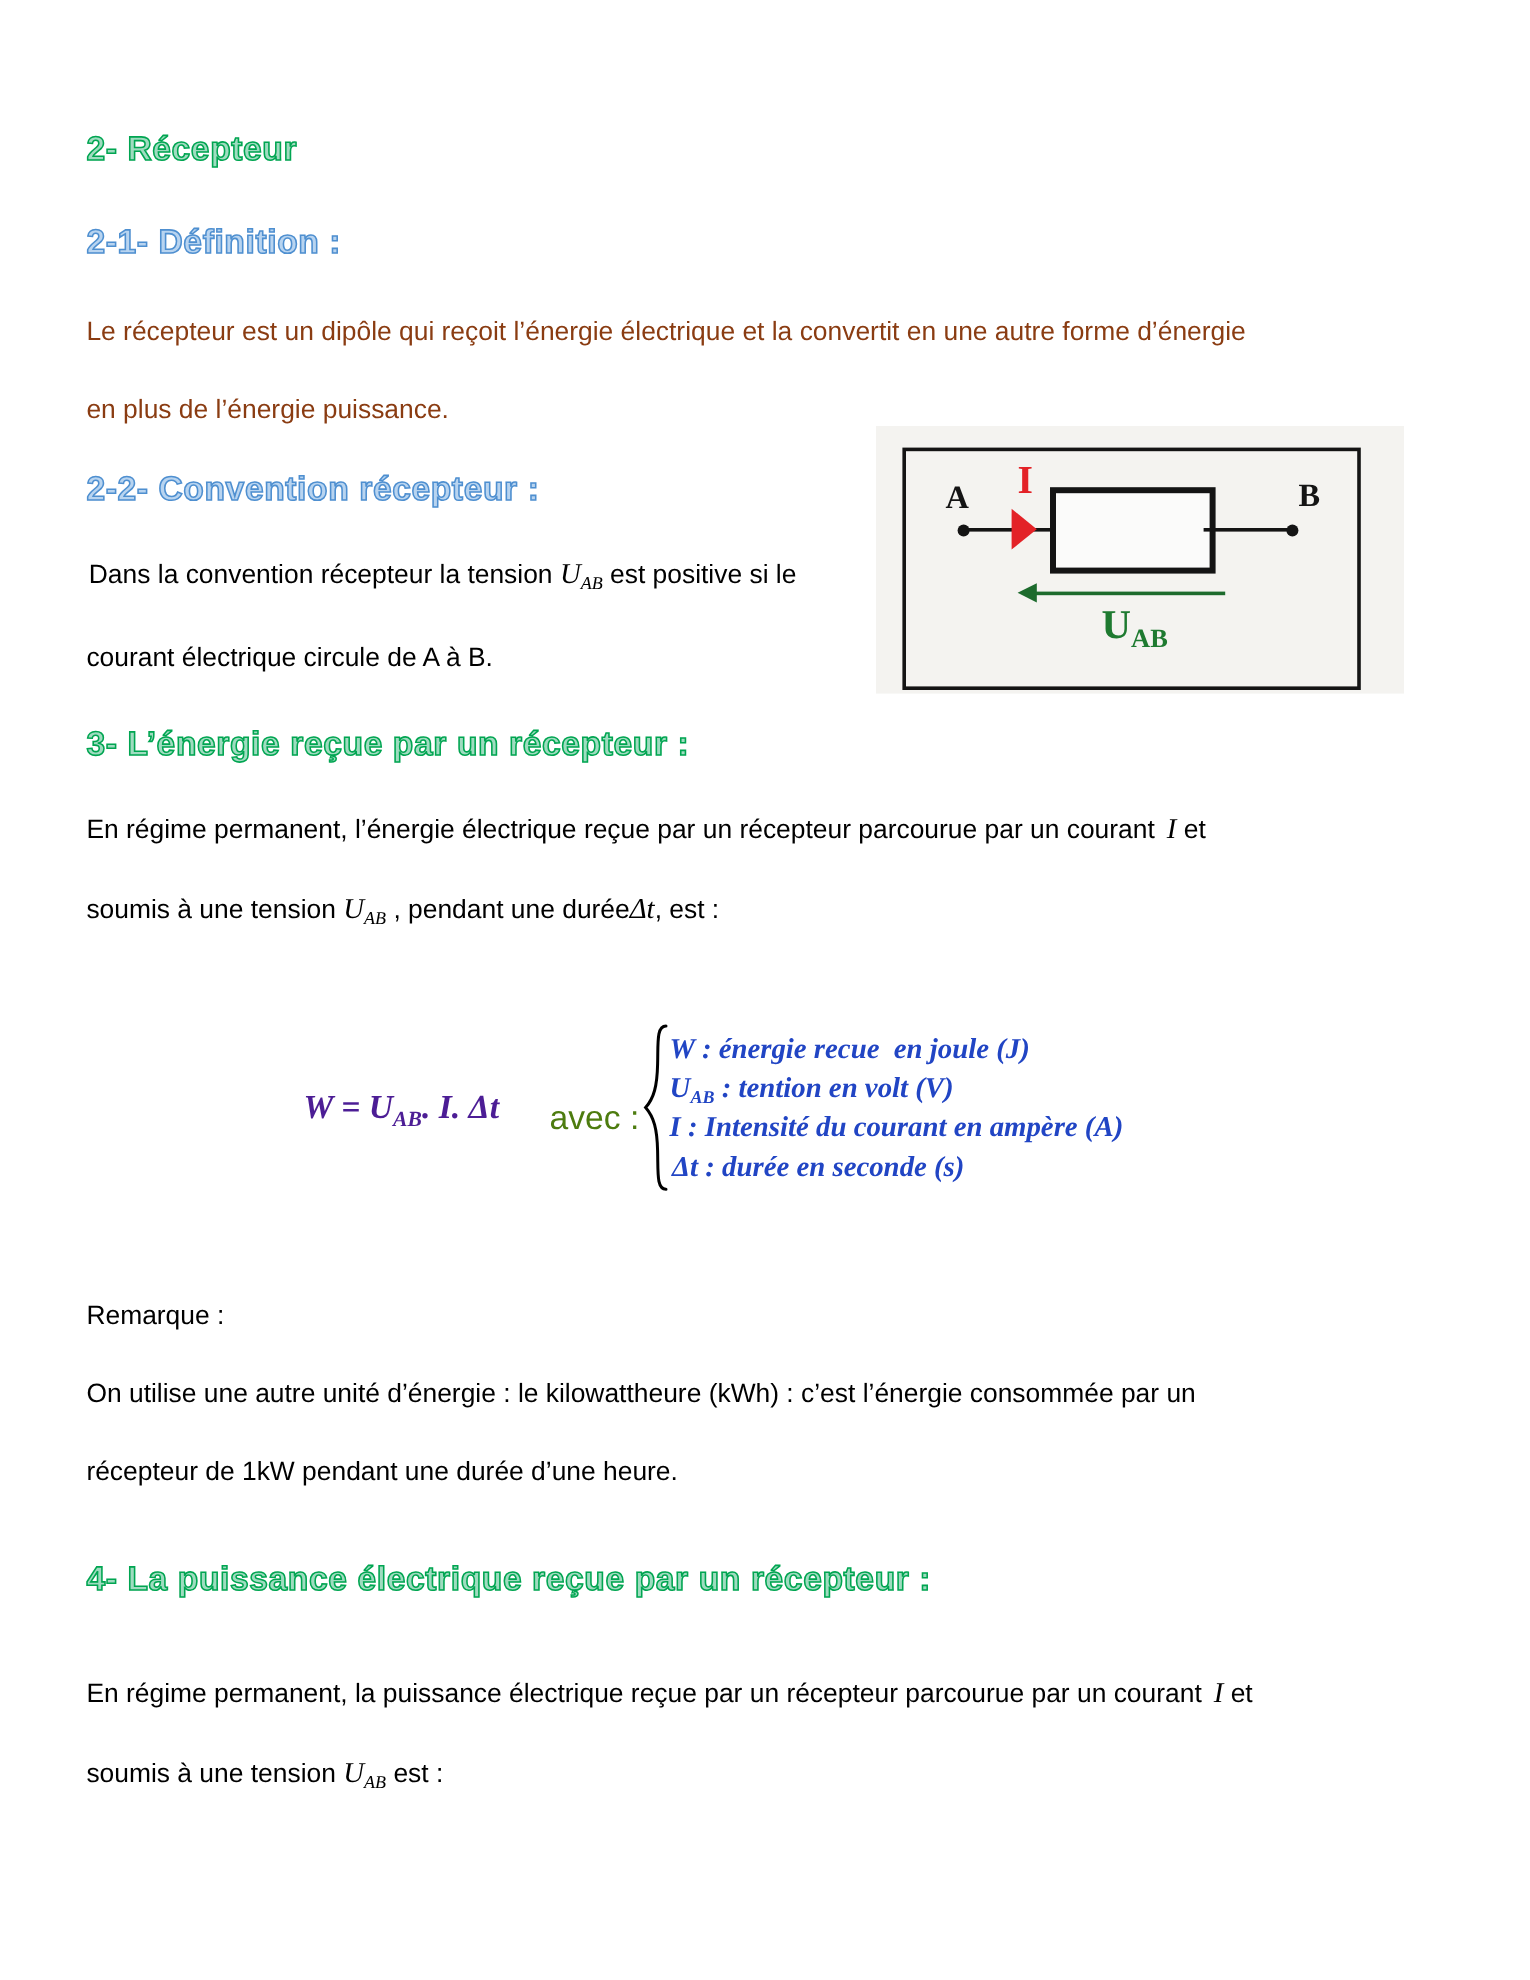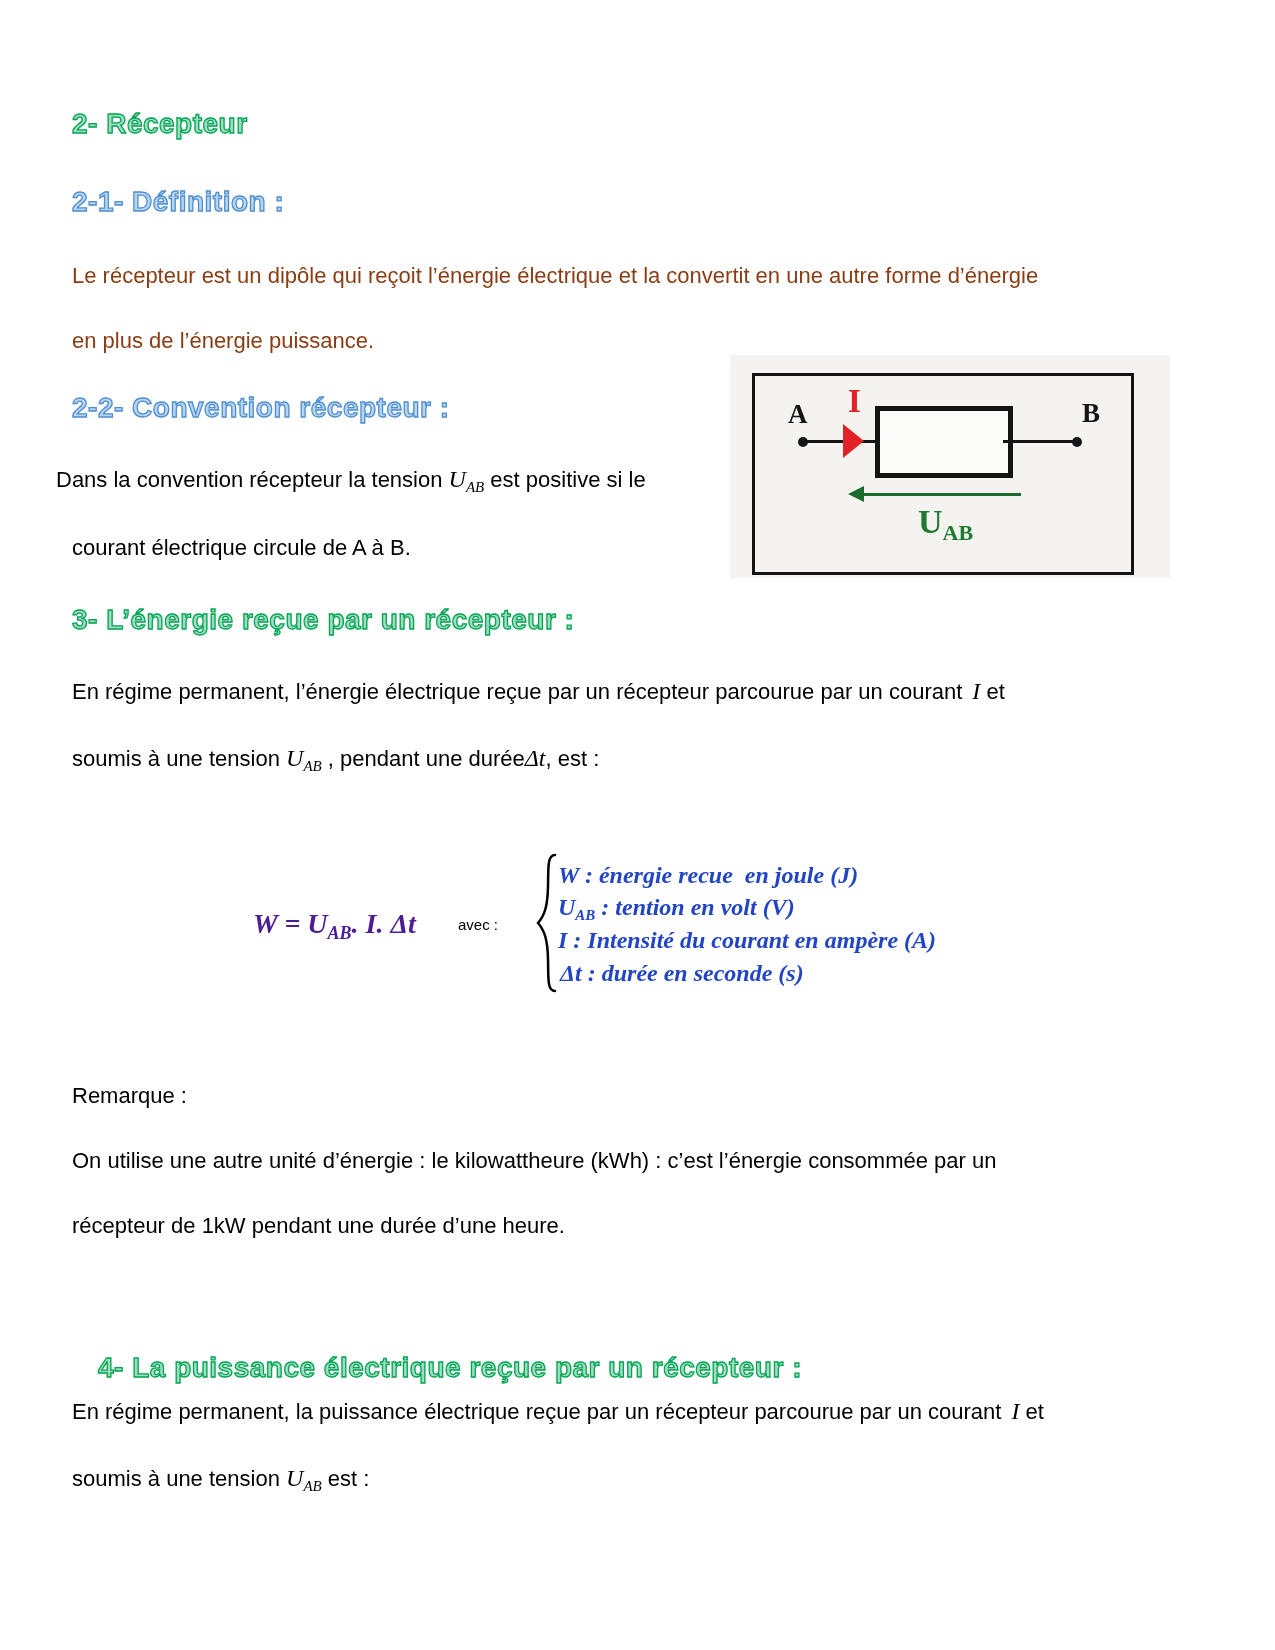--- a/index.html
+++ b/index.html
@@ -28,21 +28,21 @@
   .gap { margin-left: 10px; }
 
   
   .wform {
     position: absolute; white-space: nowrap;
     font-family: "Liberation Serif", serif; font-style: italic; font-weight: bold;
     font-size: 28px; color: #4c1d95;
   }
   .wform .fsub { font-size: 18px; vertical-align: -6px; }
 
-  .avec { position: absolute; font-size: 15px; color: #000000; white-space: nowrap; }
+  .avec { position: absolute; font-size: 28px; color: #4d7c0f; white-space: nowrap; }
 
   .bdef {
     position: absolute; white-space: nowrap;
     font-family: "Liberation Serif", serif; font-style: italic; font-weight: bold;
     font-size: 24px; color: #2145c4;
   }
   .bdef .fsub { font-size: 15px; vertical-align: -5px; }
 
   .brace { position: absolute; }
 
@@ -78,21 +78,21 @@
 
   <div class="hgreen" style="left:72px; top:108px;">2- Récepteur</div>
 
   <div class="hblue" style="left:72px; top:186px;">2-1- Définition :</div>
 
   <div class="line brown" style="left:72px; top:261px;">Le récepteur est un dipôle qui reçoit l’énergie électrique et la convertit en une autre forme d’énergie</div>
   <div class="line brown" style="left:72px; top:326px;">en plus de l’énergie puissance.</div>
 
   <div class="hblue" style="left:72px; top:392px;">2-2- Convention récepteur :</div>
 
-  <div class="line" style="left:56px; top:464px;text-align:right;"><span>Dans la convention récepteur la tension </span><span class="m">U</span><span class="ms">AB</span><span> est positive si le</span></div>
+  <div class="line" style="left:74px; top:464px;text-align:right;"><span>Dans la convention récepteur la tension </span><span class="m">U</span><span class="ms">AB</span><span> est positive si le</span></div>
   <div class="line" style="left:72px; top:533px;">courant électrique circule de A à B.</div>
 
   <div id="diagram">
     <div class="dbox"></div>
     <div class="dlabel" style="left:58px; top:44px;">A</div>
     <div class="ddot" style="left:68px; top:82px;"></div>
     <div class="dwire" style="left:73px; top:85px; width:72px;"></div>
     <div class="darrow-red"></div>
     <div class="dlabel-i">I</div>
     <div class="drect"></div>
@@ -119,18 +119,18 @@
   <div class="bdef" style="left:558px; top:862px;">W : énergie recue&nbsp; en joule (J)</div>
   <div class="bdef" style="left:558px; top:894px;"><span>U</span><span class="fsub">AB</span><span> : tention en volt (V)</span></div>
   <div class="bdef" style="left:558px; top:927px;">I : Intensité du courant en ampère (A)</div>
   <div class="bdef" style="left:560px; top:960px;">Δt : durée en seconde (s)</div>
 
   <div class="line" style="left:72px; top:1081px;">Remarque :</div>
   <div class="line" style="left:72px; top:1146px;">On utilise une autre unité d’énergie : le kilowattheure (kWh) : c’est l’énergie consommée par un</div>
   <div class="line" style="left:72px; top:1211px;">récepteur de 1kW pendant une durée d’une heure.</div>
 
 
-  <div class="hgreen" style="left:72px; top:1352px;margin-left:26px;">4- La puissance électrique reçue par un récepteur :</div>
+  <div class="hgreen" style="left:72px; top:1300px;">4- La puissance électrique reçue par un récepteur :</div>
 
   <div class="line" style="left:72px; top:1463px;"><span>soumis à une tension </span><span class="m">U</span><span class="ms">AB</span><span> est :</span></div>
   <div class="line" style="left:72px; top:1396px;"><span>En régime permanent, la puissance électrique reçue par un récepteur parcourue par un courant</span><span class="m gap">I</span> <span>et</span></div>
 
 </div>
 
 </body></html>

